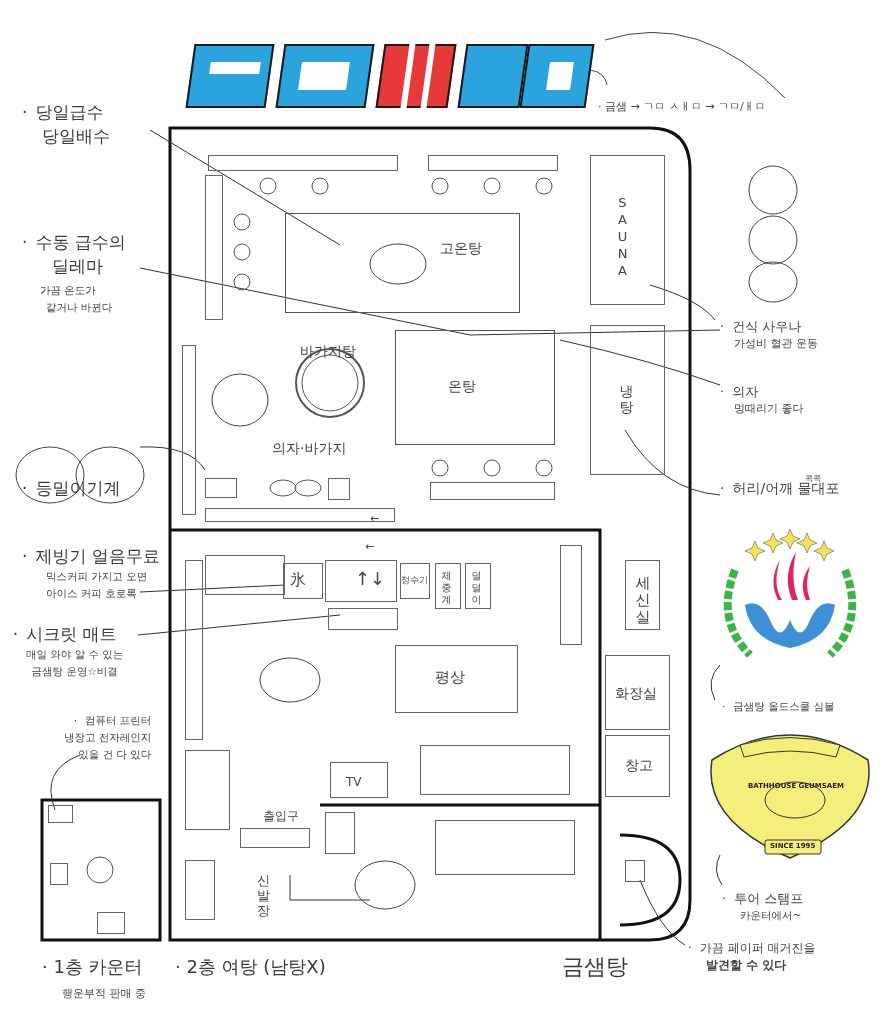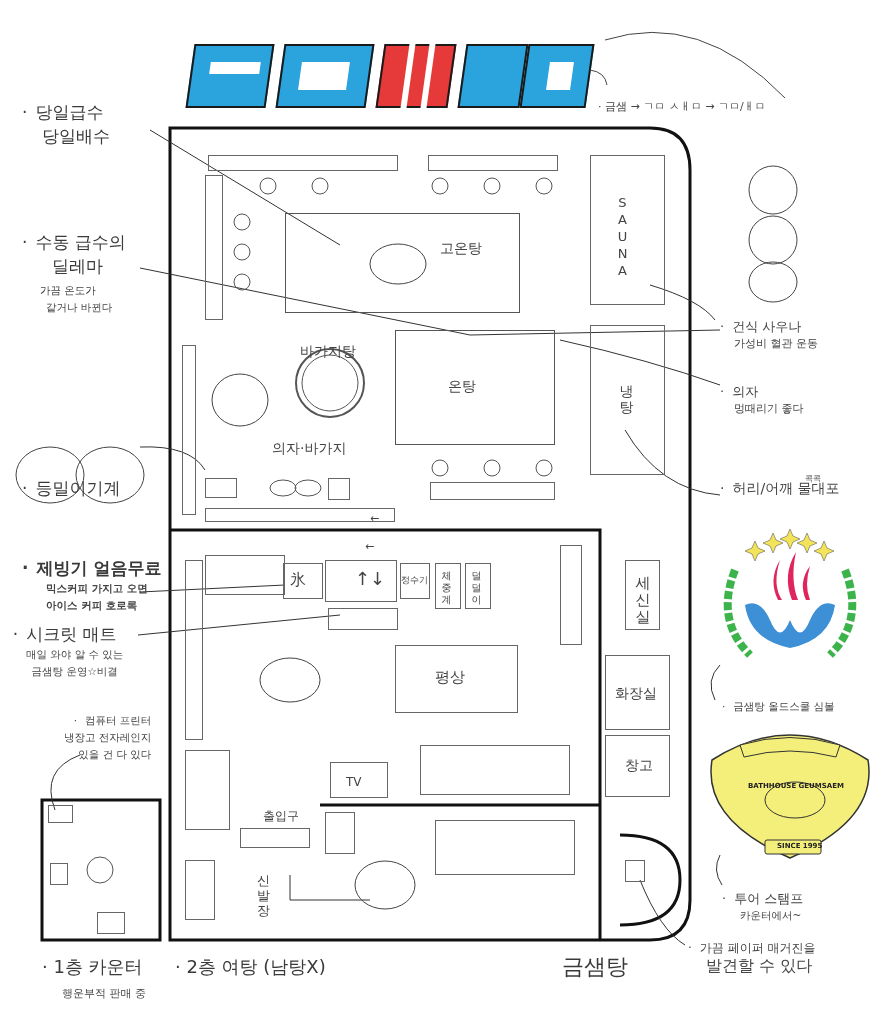--- a/index.html
+++ b/index.html
@@ -158,21 +158,21 @@
 </div>
 <div class="abs" style="left:22px;top:230px;">
   <div class="note-title bullet">수동 급수의</div>
   <div class="note-title" style="padding-left:30px;">딜레마</div>
   <div class="note-sub" style="padding-left:18px;margin-top:4px;">가끔 온도가</div>
   <div class="note-sub" style="padding-left:24px;">같거나 바뀐다</div>
 </div>
 <div class="abs" style="left:22px;top:432px;margin-top:44px;">
   <div class="note-title bullet">등밀이기계</div>
 </div>
-<div class="abs" style="left:22px;top:556px;font-weight:bold;">
+<div class="abs" style="left:22px;top:544px;">
   <div class="note-title bullet">제빙기 얼음무료</div>
   <div class="note-sub" style="padding-left:24px;">믹스커피 가지고 오면</div>
   <div class="note-sub" style="padding-left:24px;">아이스 커피 호로록</div>
 </div>
 <div class="abs" style="left:6px;top:622px;text-align:center;">
   <div class="note-title bullet">시크릿 매트</div>
   <div class="note-sub" style="padding-left:20px;">매일 와야 알 수 있는</div>
   <div class="note-sub" style="padding-left:20px;">금샘탕 운영☆비결</div>
 </div>
 <div class="abs" style="left:45px;top:712px;text-align:right;">
@@ -195,21 +195,21 @@
 </div>
 <div class="abs" style="left:722px;top:698px;">
   <div class="note-sub bullet">금샘탕 올드스쿨 심볼</div>
 </div>
 <div class="abs" style="left:722px;top:890px;">
   <div class="note-sub bullet" style="font-size:13px;">투어 스탬프</div>
   <div class="note-sub" style="padding-left:18px;">카운터에서~</div>
 </div>
 <div class="abs" style="left:688px;top:940px;">
   <div class="note-sub bullet" style="font-size:12px;">가끔 페이퍼 매거진을</div>
-  <div class="note-sub" style="padding-left:18px;font-size:16px;">발견할 수 있다</div>
+  <div class="note-sub" style="padding-left:18px;font-size:12px;font-weight:bold;">발견할 수 있다</div>
 </div>
 
 <svg width="885" height="1022" style="pointer-events:none;">
   <g fill="#f2e35a" stroke="#444" stroke-width="0.5">
     <polygon points="752,548 755,541 758,548 765,551 758,554 755,561 752,554 745,551"></polygon>
     <polygon points="770,540 773,533 776,540 783,543 776,546 773,553 770,546 763,543"></polygon>
     <polygon points="787,536 790,529 793,536 800,539 793,542 790,549 787,542 780,539"></polygon>
     <polygon points="804,540 807,533 810,540 817,543 810,546 807,553 804,546 797,543"></polygon>
     <polygon points="821,548 824,541 827,548 834,551 827,554 824,561 821,554 814,551"></polygon>
   </g>
@@ -218,18 +218,18 @@
   <path d="M745 605 Q760 598 770 620 Q780 645 790 620 Q800 645 810 620 Q820 598 835 605 Q830 640 790 648 Q750 640 745 605 Z" fill="#3d8fd6"></path>
 </svg>
 
 <svg width="885" height="1022" style="pointer-events:none;">
   <path d="M712 760 Q790 710 868 760 Q878 820 790 858 Q702 820 712 760 Z" fill="#f3ef7a" stroke="#333" stroke-width="1.5"></path>
   <path d="M740 745 Q790 730 840 745 L836 757 Q790 745 744 757 Z" fill="#f3ef7a" stroke="#333" stroke-width="1"></path>
   <ellipse cx="795" cy="800" rx="30" ry="18" fill="#f3ef7a" stroke="#333"></ellipse>
   <rect x="765" y="840" width="56" height="14" rx="2" fill="#f3ef7a" stroke="#333"></rect>
 </svg>
 <div class="abs" style="left:748px;top:744px;font-size:7px;font-weight:bold;color:#222;margin-top:38px;">BATHHOUSE GEUMSAEM</div>
-<div class="abs" style="left:770px;top:842px;font-size:7px;font-weight:bold;color:#222;margin-left:7px;">SINCE 1995</div>
+<div class="abs" style="left:770px;top:842px;font-size:7px;font-weight:bold;color:#222;">SINCE 1995</div>
 
 <div class="abs note-title" style="left:42px;top:955px;font-size:18px;">· 1층 카운터</div>
 <div class="abs note-sub" style="left:62px;top:985px;font-size:11px;">행운부적 판매 중</div>
 <div class="abs note-title" style="left:175px;top:955px;font-size:18px;">· 2층 여탕 (남탕X)</div>
 <div class="abs note-title" style="left:562px;top:955px;font-size:22px;">금샘탕</div>
 
 </body></html>

